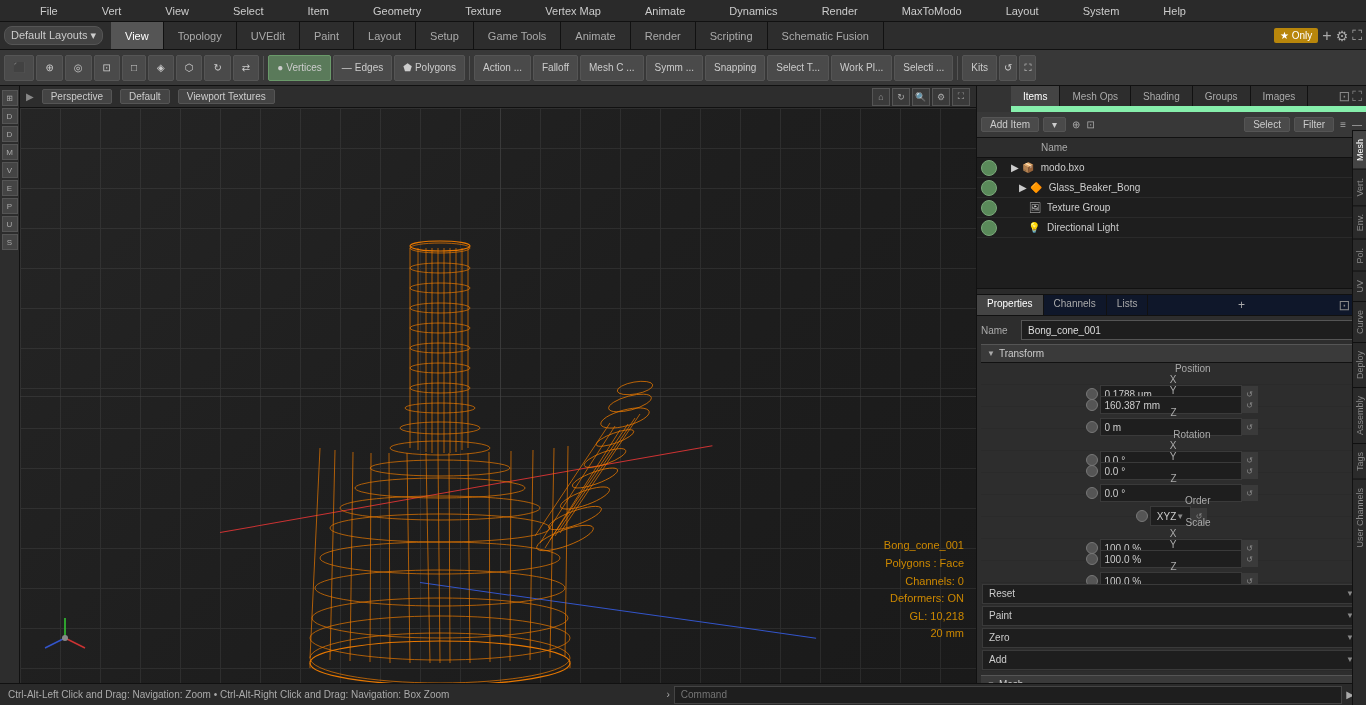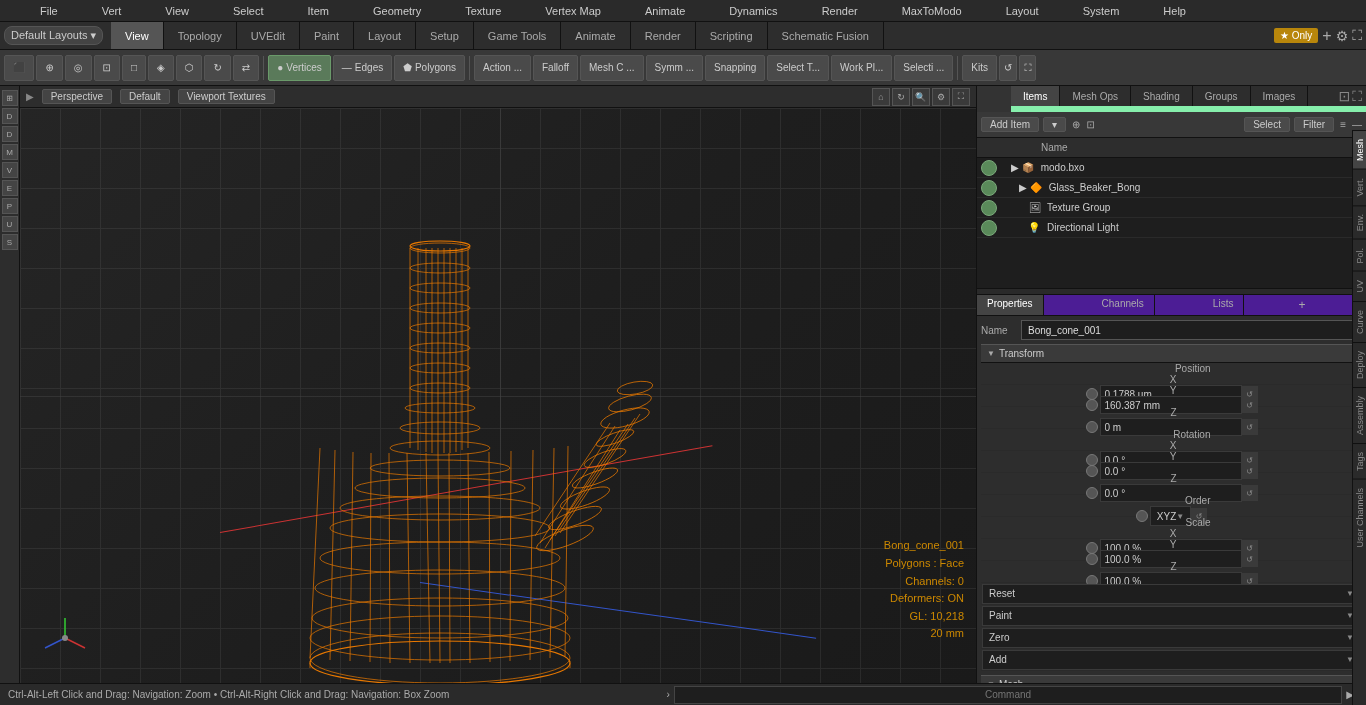--- a/index.html
+++ b/index.html
@@ -43,21 +43,21 @@
     .viewport-grid { position: absolute; top: 0; left: 0; right: 0; bottom: 0; opacity: 0.15;
       background-image: linear-gradient(#888 1px, transparent 1px), linear-gradient(90deg, #888 1px, transparent 1px);
       background-size: 40px 40px; }
 
     
     .viewport-info { position: absolute; bottom: 40px; right: 12px; text-align: right; color: #cc8800; font-size: 11px; line-height: 1.6; }
 
     
     .status-bar { background: #2a2a2a; height: 22px; display: flex; align-items: center; padding: 0 8px; font-size: 10px; color: #aaa; border-top: 1px solid #111; }
     .status-command { flex: 1; display: flex; align-items: flex-start; gap: 8px; }
-    .command-input-area { background: #1e1e1e; border: 1px solid #444; color: #ccc; padding: 1px 6px; font-size: 10px; flex: 1; height: 18px; text-align: center; }
+    .command-input-area { background: #1e1e1e; border: 1px solid #444; color: #ccc; padding: 1px 6px; font-size: 10px; flex: 1; height: 18px; }
 
     
     .right-panel { width: 390px; background: #333; border-left: 1px solid #111; display: flex; flex-direction: column; }
 
     
     .right-panel-tabs { display: flex; background: #2d2d2d; border-bottom: 6px solid #86efac; height: 26px; margin-left: 34px; }
     .right-panel-tab { padding: 4px 12px; font-size: 10px; color: #aaa; cursor: pointer; border-right: 1px solid #111; display: flex; align-items: center; }
     .right-panel-tab.active { background: #444; color: #fff; }
 
     
@@ -71,21 +71,21 @@
 
     .items-list { background: #1e1e1e; flex: 1; overflow-y: auto; }
     .item-row { display: flex; align-items: center; height: 20px; padding: 0 4px; border-bottom: 1px solid #2a2a2a; cursor: pointer; }
     .item-icon { width: 16px; height: 16px; display: flex; align-items: center; justify-content: center; font-size: 10px; margin-right: 4px; }
     .item-name { font-size: 10px; color: #ccc; }
     .eye-icon { width: 16px; height: 16px; border-radius: 50%; border: 1px solid #555; background: #333; cursor: pointer; margin-right: 2px; }
     .eye-icon.visible { background: #5a8a5a; border-color: #7aaa7a; }
     .item-visibility { display: flex; gap: 2px; margin-right: 4px; }
 
     
-    .props-tabs { display: flex; background: #4c1d95; border-bottom: 1px solid #111; border-top: 1px solid #111; gap: 48px; }
+    .props-tabs { display: flex; background: #0f172a; border-bottom: 1px solid #111; border-top: 1px solid #111; }
     .props-tab { padding: 3px 10px; font-size: 10px; color: #aaa; cursor: pointer; border-right: 1px solid #111; }
     .props-tab.active { background: #444; color: #fff; }
     .props-tab-plus { padding: 3px 6px; font-size: 12px; color: #aaa; cursor: pointer; margin-left: auto; }
 
     
     .props-content { background: #2d2d2d; padding: 4px; overflow-y: auto; flex: 1; }
 
     
     .name-row { display: flex; align-items: center; margin-bottom: 4px; }
     .name-label { color: #aaa; font-size: 10px; width: 40px; }

